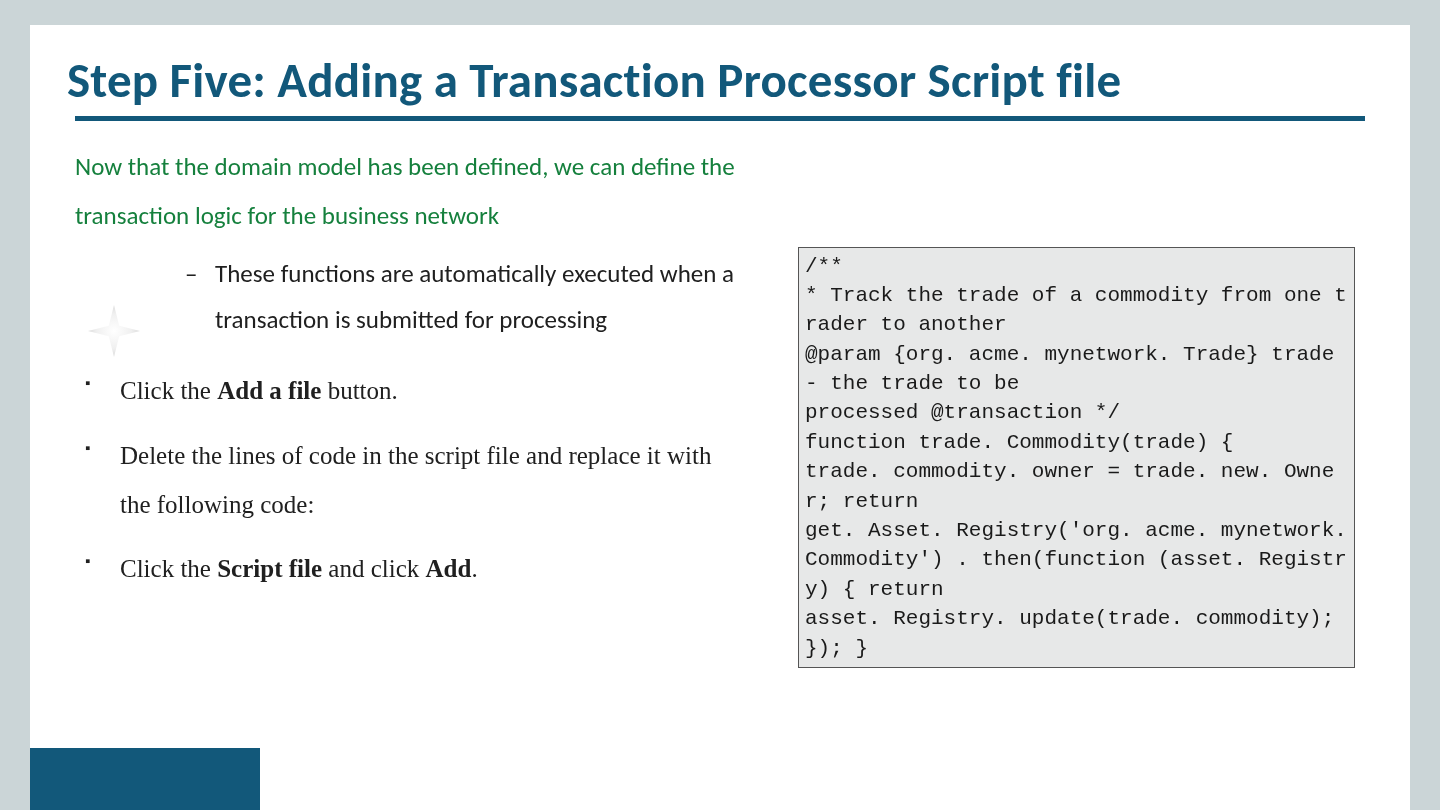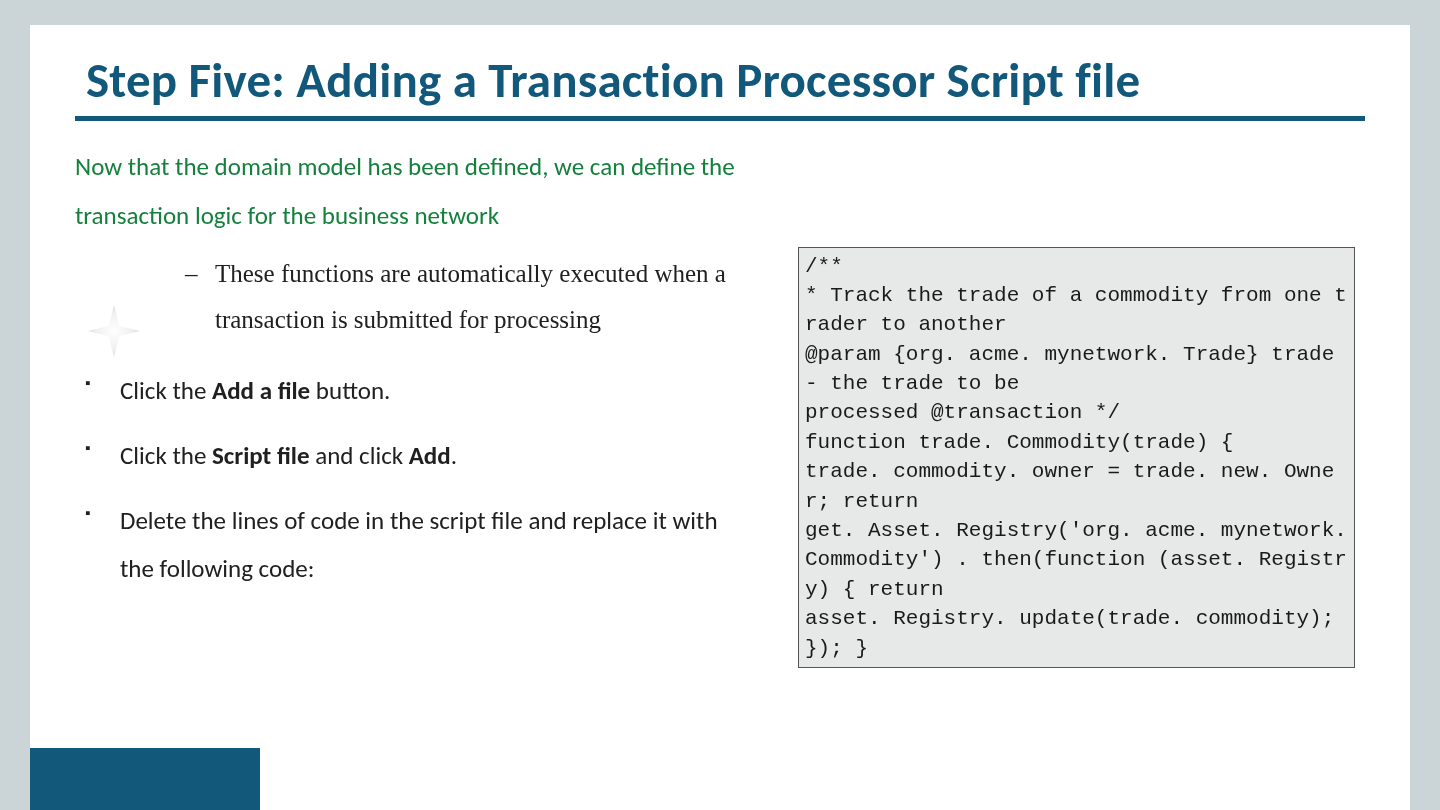--- a/index.html
+++ b/index.html
@@ -11,21 +11,21 @@
   }
   .inner {
     position: absolute;
     top: 25px; left: 30px; right: 30px; bottom: 0;
     background: #ffffff;
   }
   .title {
     font-weight: 700;
     font-size: 49px;
     color: #12587a;
-    padding: 25px 45px 6px 56px;
+    padding: 25px 45px 6px 37px;
     letter-spacing: 0.2px;
   }
   .hr {
     height: 5px;
     background: #12587a;
     margin: 0 45px 22px 45px;
   }
   .intro {
     font-size: 25px;
     color: #15803d;
@@ -46,32 +46,32 @@
     padding-left: 8px;
   }
   .dash-item {
     padding-left: 140px;
     position: relative;
     font-size: 25px;
     color: #202020;
     line-height: 1.85;
     margin-top: 10px;
     margin-bottom: 10px;
-    font-family: Liberation Serif, serif;
   }
   .dash-item::before {
     content: "\2013";
     position: absolute;
     left: 110px;
     top: 0;
     color: #202020;
   }
   .sq-list {
     list-style: none;
     margin-top: 24px;
+    font-family: Liberation Serif, serif;
   }
   .sq-item {
     position: relative;
     padding-left: 45px;
     font-size: 25px;
     color: #202020;
     line-height: 1.95;
     margin-bottom: 16px;
   }
   .sq-item::before {
@@ -121,24 +121,24 @@
 
     <p class="intro">Now that the domain model has been defined, we can define the transaction logic for the business network</p>
 
     <div class="content-row">
       <div class="left">
         <p class="dash-item">These functions are automatically executed when a transaction is submitted for processing</p>
         <ul class="sq-list">
           <li class="sq-item">
             <span>Click the </span><span class="bold">Add a file</span><span> button.</span>
           </li>
+          <li class="sq-item">Delete the lines of code in the script file and replace it with the following code:</li>
           <li class="sq-item">
             <span>Click the </span><span class="bold">Script file</span><span> and click </span><span class="bold">Add</span><span>.</span>
           </li>
-          <li class="sq-item">Delete the lines of code in the script file and replace it with the following code:</li>
         </ul>
       </div>
       <div class="right">
         <pre class="codebox" style="white-space: pre-wrap;">/**
 * Track the trade of a commodity from one trader to another
 @param {org. acme. mynetwork. Trade} trade - the trade to be
 processed @transaction */
 function trade. Commodity(trade) {
 trade. commodity. owner = trade. new. Owner; return
 get. Asset. Registry('org. acme. mynetwork. Commodity') . then(function (asset. Registry) { return

